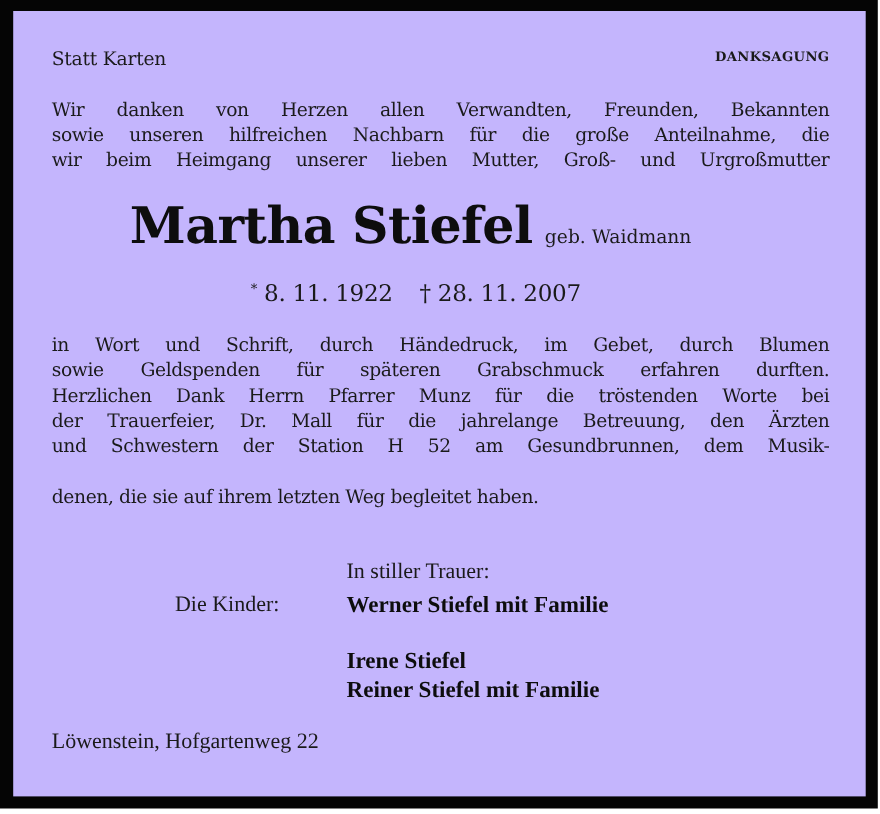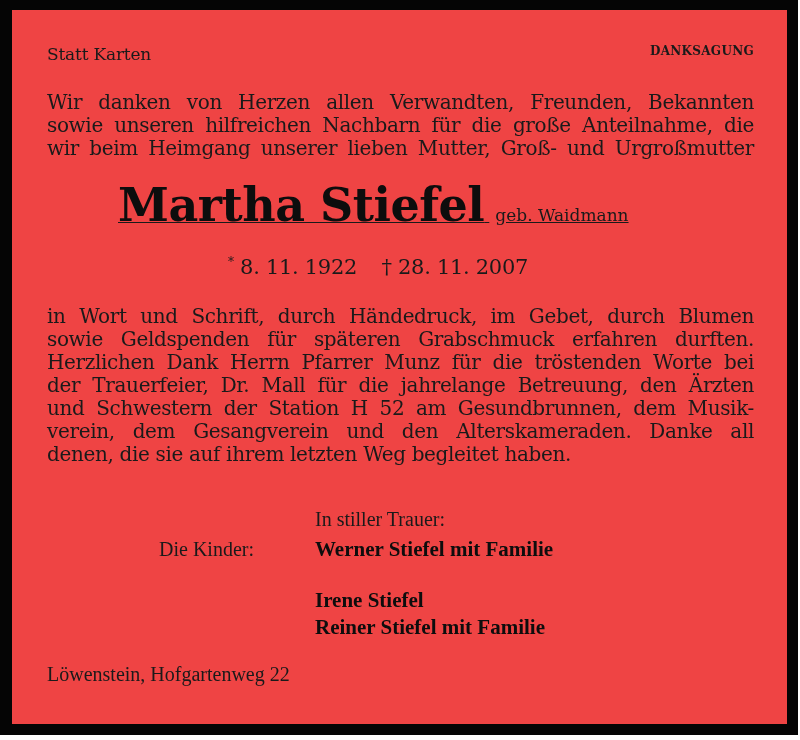--- a/index.html
+++ b/index.html
@@ -3,26 +3,26 @@
 <meta charset="utf-8">
 <style>
   html, body { margin: 0; padding: 0; background: #ffffff; }
   body { width: 800px; height: 740px; position: relative; overflow: hidden; }
   .frame {
     position: absolute; left: 0; top: 0; width: 798px; height: 735px;
     box-sizing: border-box; background: #050505;
   }
   .paper {
     position: absolute; left: 12px; top: 10px; width: 775px; height: 714px;
-    background: #ef4444;
+    background: #c4b5fd;
   }
   .serif { font-family: "DejaVu Serif", "Liberation Serif", serif; color: #1a1a1a; }
   .abs { position: absolute; white-space: nowrap; }
   .small { font-size: 17px; letter-spacing: -0.2px; }
-  .justify-line { position: absolute; left: 35px; width: 707px; text-align: justify; text-align-last: justify; white-space: nowrap; font-size: 20px; letter-spacing: -0.35px; }
+  .justify-line { position: absolute; left: 35px; width: 707px; text-align: justify; text-align-last: justify; white-space: nowrap; font-size: 17px; letter-spacing: -0.35px; }
   .last-line { text-align: center; text-align-last: left; }
   .heading { font-weight: bold; font-size: 12px; letter-spacing: 0.3px; }
   .name { font-weight: bold; font-size: 46px; letter-spacing: -0.5px; color: #0d0d0d; }
   .maiden { font-size: 17px; }
   .dates { font-size: 21px; letter-spacing: -0.3px; text-align: right; }
   .narrow { font-family: "Liberation Serif", "DejaVu Serif", serif; font-size: 20px; }
   .kid { font-family: "Liberation Serif", "DejaVu Serif", serif; font-weight: bold; font-size: 21px; color: #0d0d0d; }
 </style>
 </head>
 <body>
@@ -30,38 +30,37 @@
 <div class="frame"></div>
 <div class="paper serif">
 
   <div class="abs small" style="left:35px; top:34px;">Statt Karten</div>
   <div class="abs heading" style="right:33px; top:34px;">DANKSAGUNG</div>
 
   <div class="justify-line" style="top:80px;">Wir danken von Herzen allen Verwandten, Freunden, Bekannten</div>
   <div class="justify-line" style="top:103px;">sowie unseren hilfreichen Nachbarn für die große Anteilnahme, die</div>
   <div class="justify-line" style="top:126px;">wir beim Heimgang unserer lieben Mutter, Groß- und Urgroßmutter</div>
 
-  <div class="abs" style="left:106px; top:168px;text-decoration:underline;">
+  <div class="abs" style="left:106px; top:168px;">
     <span class="name">Martha Stiefel</span>
     <span class="maiden" style="margin-left:6px;">geb. Waidmann</span>
   </div>
 
   <div class="abs dates" style="left:216px; top:245px;">
     <span style="font-size:12px; vertical-align:top;">*</span>
     <span>8. 11. 1922</span>
     <span style="margin-left:18px;">†</span>
     <span>28. 11. 2007</span>
   </div>
 
   <div class="justify-line" style="top:294px;">in Wort und Schrift, durch Händedruck, im Gebet, durch Blumen</div>
   <div class="justify-line" style="top:317px;">sowie Geldspenden für späteren Grabschmuck erfahren durften.</div>
   <div class="justify-line" style="top:340px;">Herzlichen Dank Herrn Pfarrer Munz für die tröstenden Worte bei</div>
   <div class="justify-line" style="top:363px;">der Trauerfeier, Dr. Mall für die jahrelange Betreuung, den Ärzten</div>
   <div class="justify-line" style="top:386px;">und Schwestern der Station H 52 am Gesundbrunnen, dem Musik-</div>
-  <div class="justify-line" style="top:409px;">verein, dem Gesangverein und den Alterskameraden. Danke all</div>
   <div class="justify-line last-line" style="top:432px;">denen, die sie auf ihrem letzten Weg begleitet haben.</div>
 
   <div class="abs narrow" style="left:303px; top:498px;">In stiller Trauer:</div>
   <div class="abs narrow" style="left:147px; top:528px;">Die Kinder:</div>
 
   <div class="abs kid" style="left:303px; top:527px;">Werner Stiefel mit Familie</div>
   <div class="abs kid" style="left:303px; top:578px;">Irene Stiefel</div>
   <div class="abs kid" style="left:303px; top:605px;">Reiner Stiefel mit Familie</div>
 
   <div class="abs narrow" style="left:35px; top:653px;">Löwenstein, Hofgartenweg 22</div>

